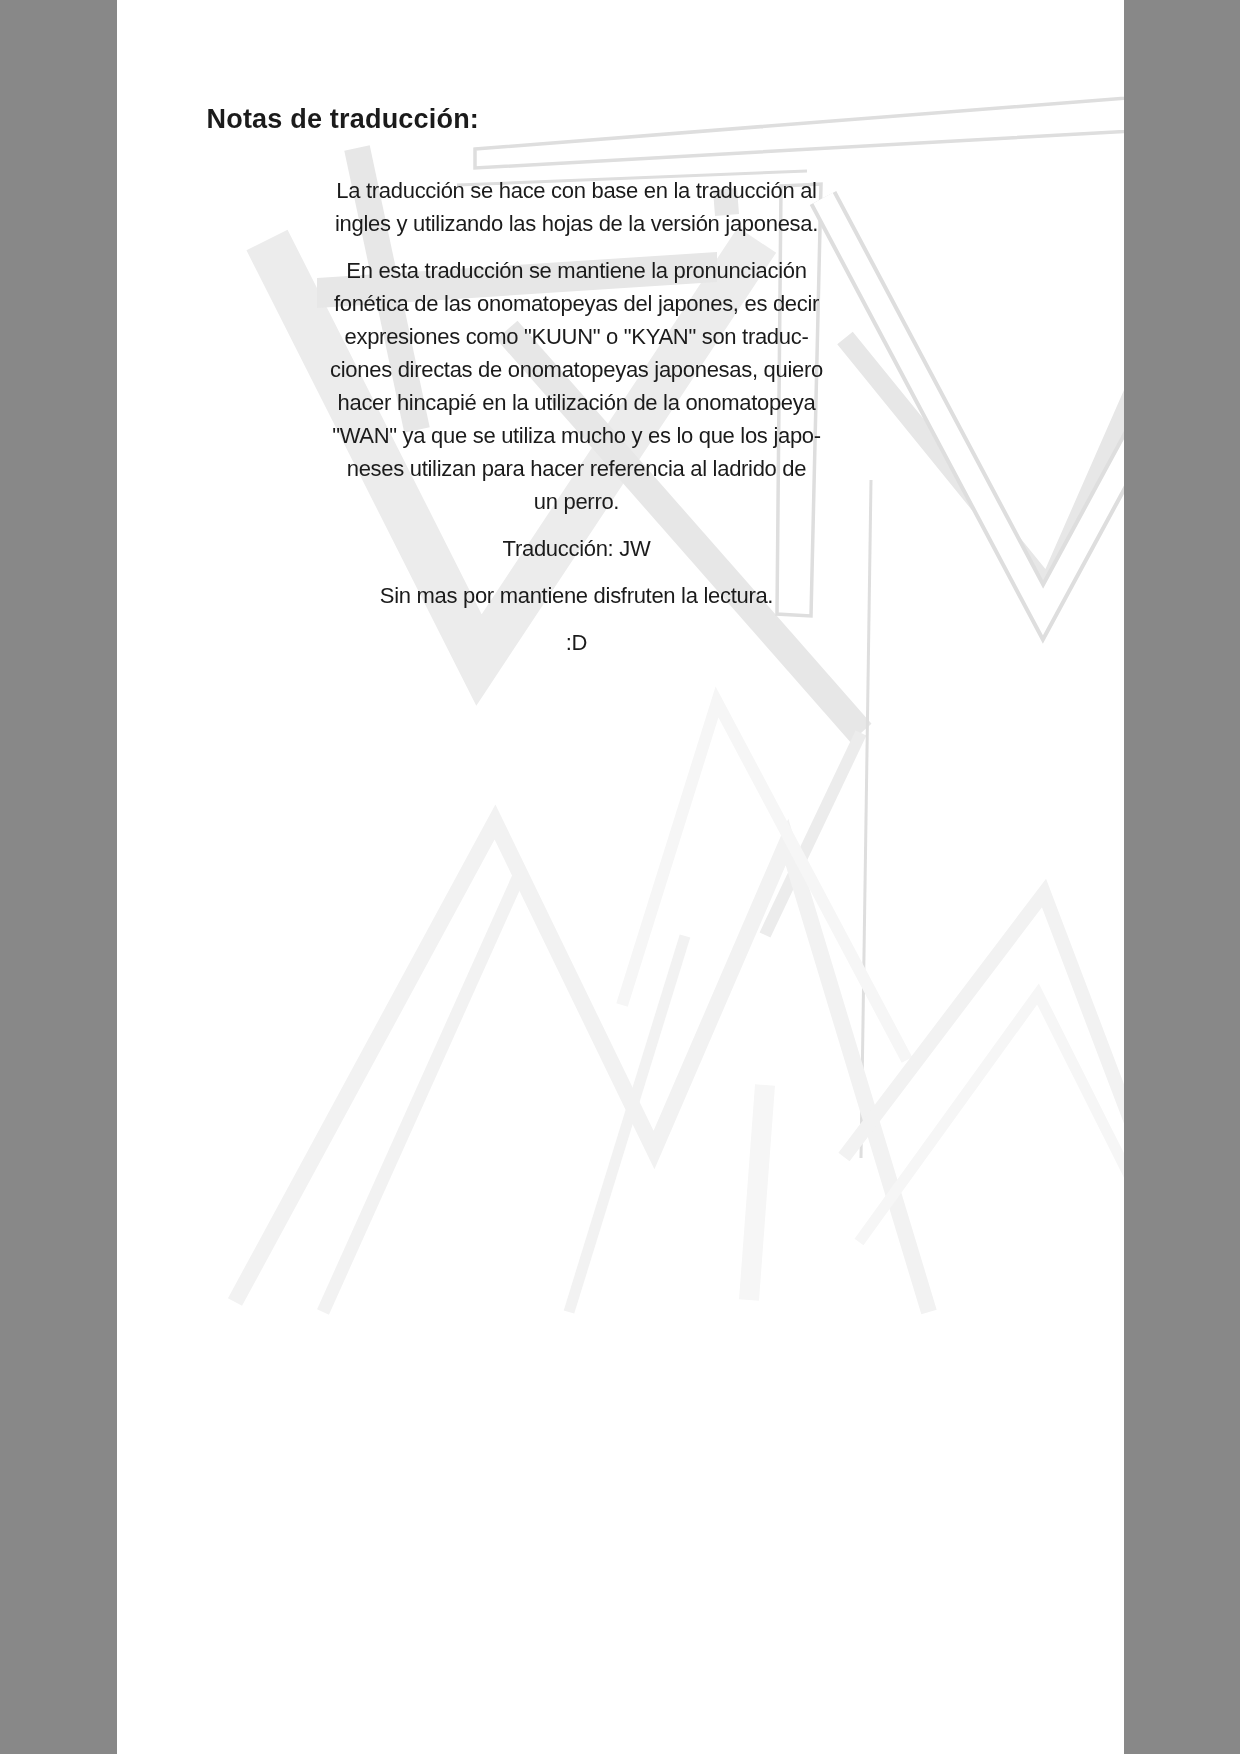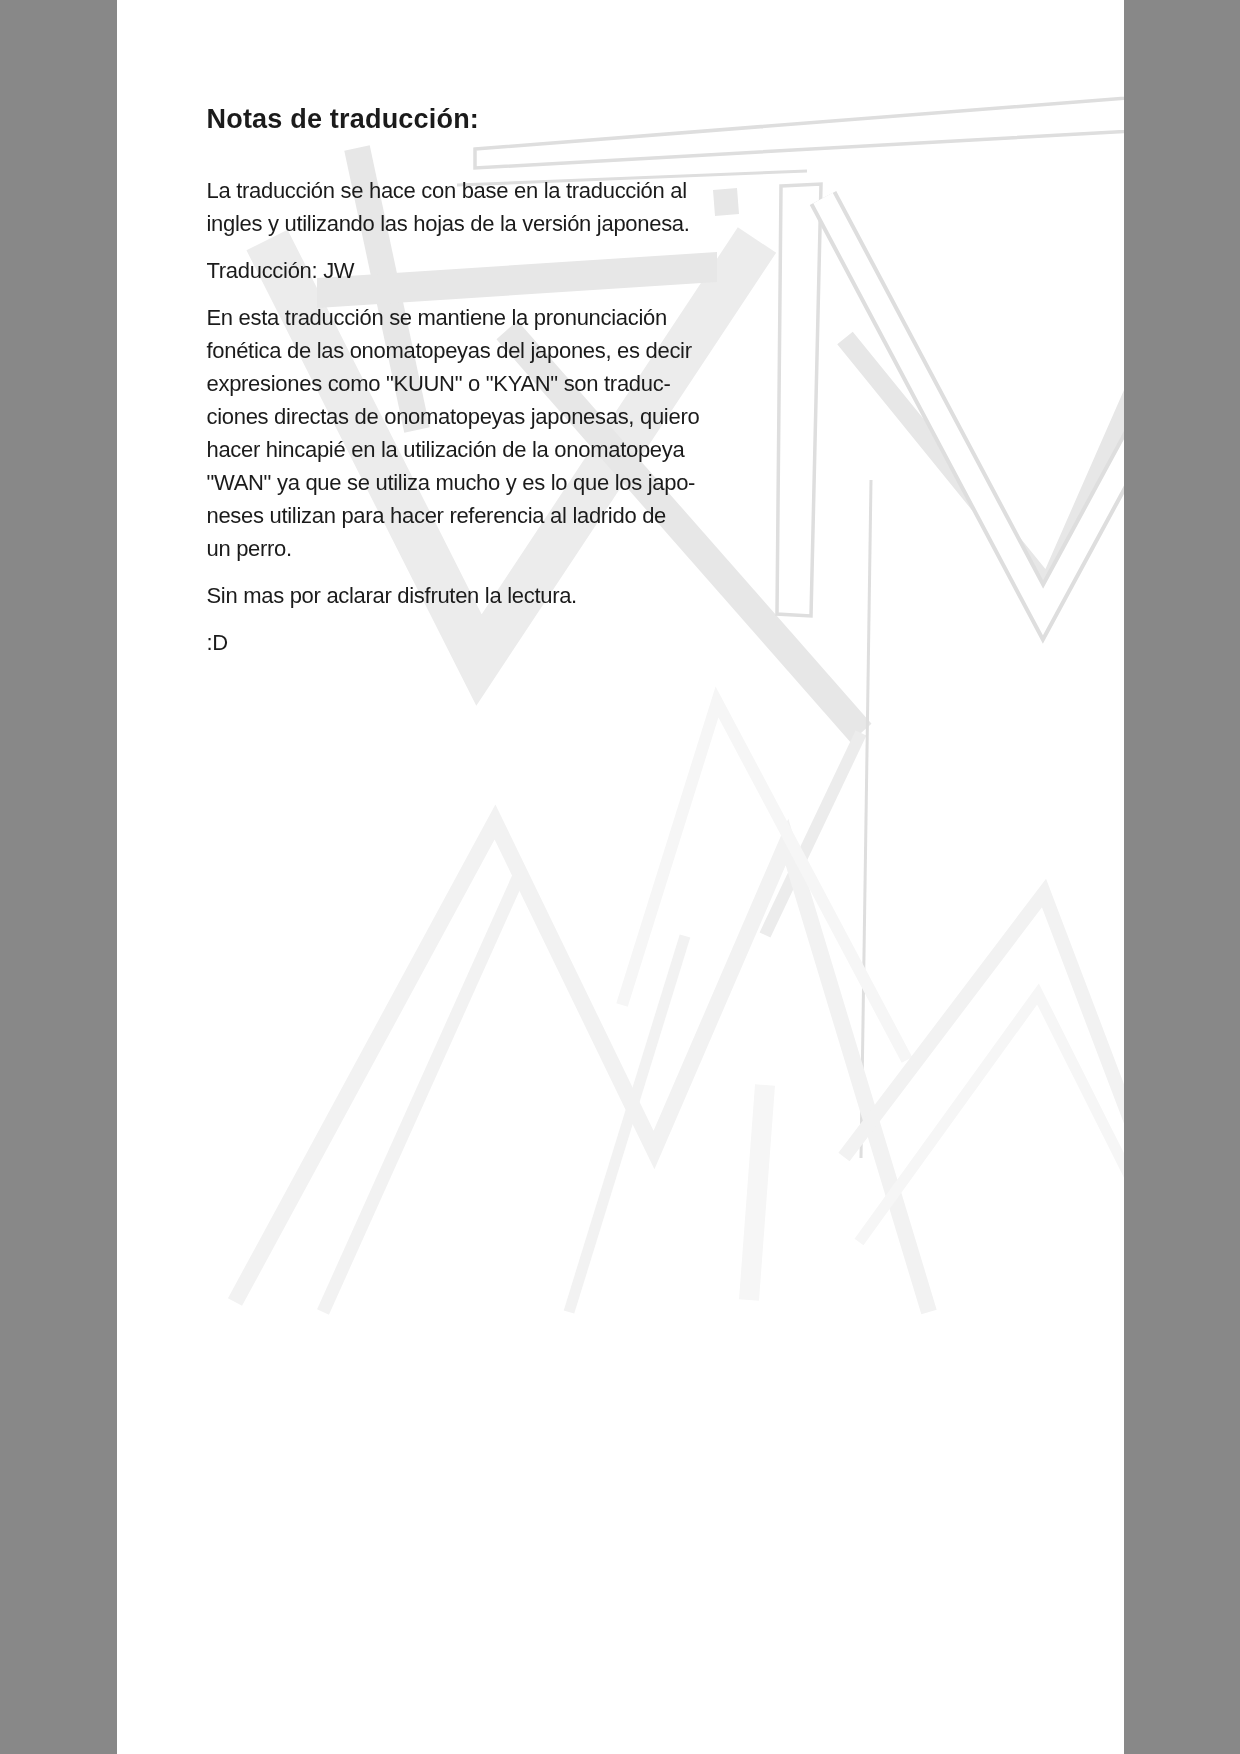--- a/index.html
+++ b/index.html
@@ -57,20 +57,21 @@
     font-weight: 700;
     letter-spacing: 0.2px;
     margin: 0 0 38px 0;
   }
   .para {
     font-size: 22px;
     line-height: 33px;
     letter-spacing: -0.3px;
     margin: 0 0 14px 0;
     white-space: pre;
+    text-align: center;
   }
 </style>
 </head>
 <body>
 
 <div class="page">
 
   <svg class="watermark" viewBox="0 0 1240 1754" aria-hidden="true">
 
     <path class="wm-path cm w46" d="M150,240 L362,660 L640,240"></path>
@@ -95,26 +96,26 @@
     <path class="wm-path cl2 w12" d="M505,1005 L600,702 L790,1060"></path>
     <path class="wm-path cl w14" d="M727,1157 L927,893 L1089,1320"></path>
     <path class="wm-path cl2 w11" d="M742,1242 L921,994 L1078,1307"></path>
     <path class="wm-path cl2 w20" d="M648,1085 L632,1300"></path>
   </svg>
 
   <div class="content">
     <h1 class="doc-title">Notas de traducción:</h1>
     <p class="para">La traducción se hace con base en la traducción al
 ingles y utilizando las hojas de la versión japonesa.</p>
-    <p class="para">Traducción: JW</p>
     <p class="para">En esta traducción se mantiene la pronunciación
 fonética de las onomatopeyas del japones, es decir
 expresiones como "KUUN" o "KYAN" son traduc-
 ciones directas de onomatopeyas japonesas, quiero
 hacer hincapié en la utilización de la onomatopeya
 "WAN" ya que se utiliza mucho y es lo que los japo-
 neses utilizan para hacer referencia al ladrido de
 un perro.</p>
-    <p class="para">Sin mas por aclarar disfruten la lectura.</p>
+    <p class="para">Traducción: JW</p>
+    <p class="para">Sin mas por mantiene disfruten la lectura.</p>
     <p class="para">:D</p>
   </div>
 
 </div>
 
 </body></html>

